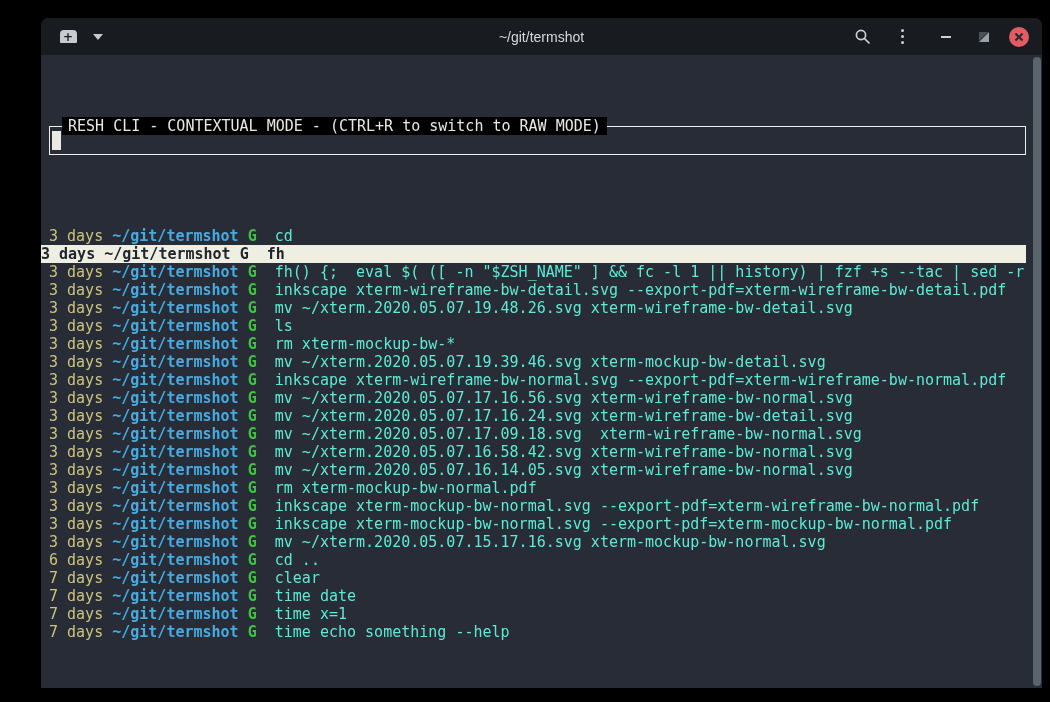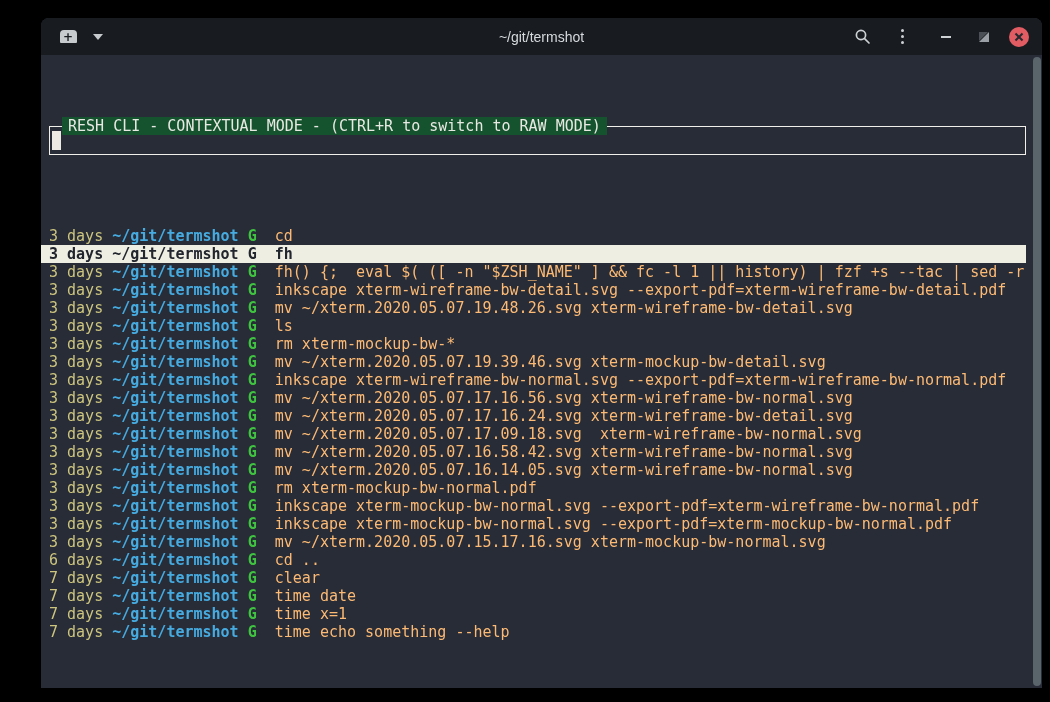--- a/index.html
+++ b/index.html
@@ -45,32 +45,32 @@
   .close-circle i { transform:rotate(45deg); }
   .close-circle b { transform:rotate(-45deg); }
 
   
   .terminal {
     position:relative; height:633px; padding-left:8px;
     font-size:15px; line-height:18px; color:#e9e9e3; white-space:pre; overflow:hidden;
   }
   .searchbox { position:relative; margin-top:17px; width:977px; height:29px;
     border:1px solid #f0efe9; }
-  .searchbox-title { position:absolute; left:12px; top:-10px; background:#14532d; padding:0 6px; }
+  .searchbox-title { position:absolute; left:12px; top:-10px; background:#000000; padding:0 6px; }
   .cursor { position:absolute; left:2px; top:4px; width:9px; height:19px; background:#eceae2; }
 
   .header-line { margin-top:9px; width:977px; height:19px;
     border-bottom:1px solid #e9e9e3; color:#edecdf; }
 
   .row { height:18px; }
   .row .t { color:#cdc57e; }
   .row .h { color:#46abe0; font-weight:bold; }
   .row .f { color:#3fc43f; font-weight:bold; }
-  .row .c { color:#fdba74; }
-  .row.selected { background:#efeee3; font-weight:bold; margin-left:-8px; padding-left:8px; width:985px; }
+  .row .c { color:#5eead4; }
+  .row.selected { background:#efeee3; font-weight:bold; margin-left:-8px; width:985px; }
   .row.selected .t, .row.selected .h, .row.selected .f, .row.selected .c { color:#21252d; }
 
   .scrollbar { position:absolute; right:1px; top:2px; width:8px; height:629px;
     background:#5a646b; border-radius:4px; }
 </style>
 </head>
 <body>
 
 <div class="window">
 

